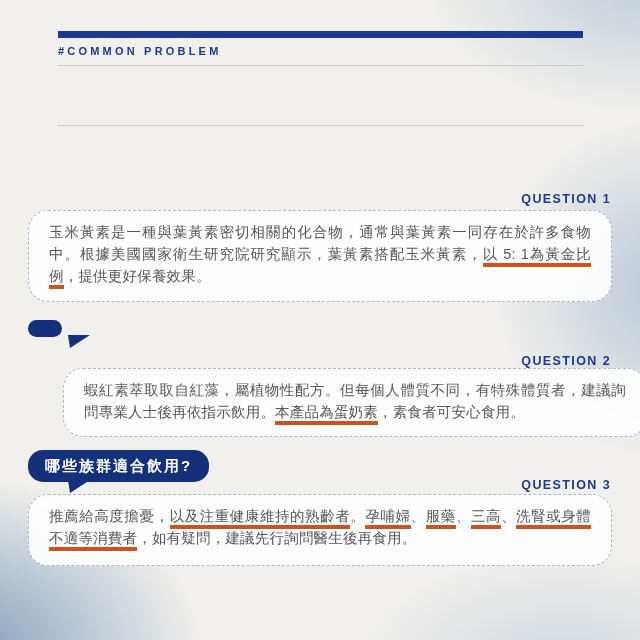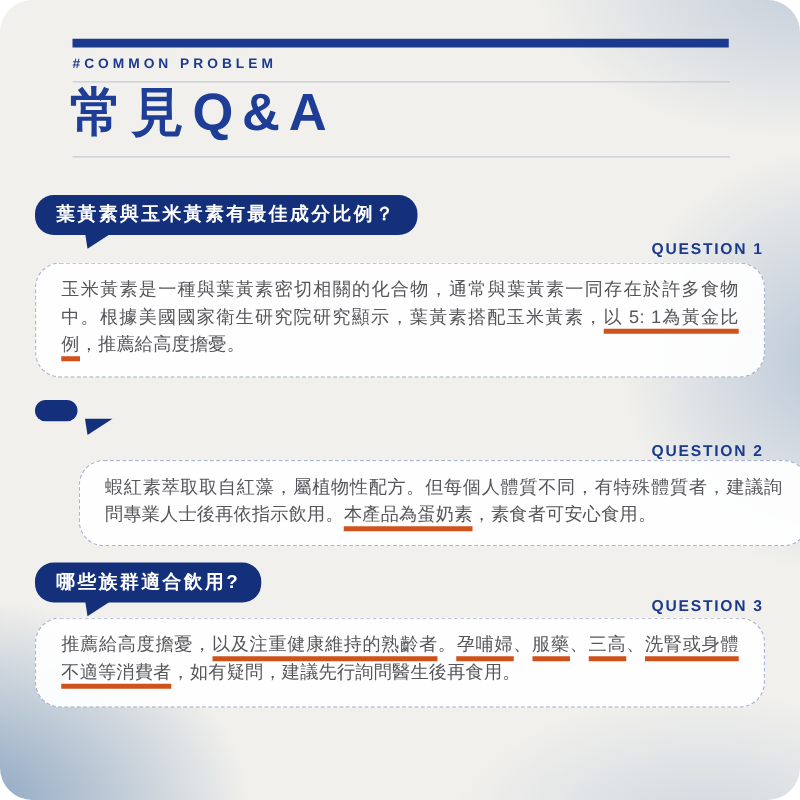--- a/index.html
+++ b/index.html
@@ -14,21 +14,20 @@
   html,body{width:640px;height:640px;}
   body{font-family:"Liberation Sans","DejaVu Sans",sans-serif;}
   .page{
     position:relative;width:640px;height:640px;overflow:hidden;
     background:
       radial-gradient(46% 26% at 101% -2%, rgba(158,178,204,0.55), rgba(158,178,204,0) 75%),
       radial-gradient(34% 34% at 104% 45%, rgba(152,174,203,0.62), rgba(152,174,203,0) 78%),
       radial-gradient(52% 38% at -6% 102%, rgba(110,143,180,0.85), rgba(110,143,180,0) 72%),
       radial-gradient(40% 22% at 88% 104%, rgba(152,174,203,0.38), rgba(152,174,203,0) 80%),
       #f1f0ec;
-    border-radius: 26px;
   }
   
   .top-bar{position:absolute;left:58px;top:31px;width:525px;height:7px;background:var(--navy);}
   .tagline{position:absolute;left:58px;top:45px;font-size:11px;font-weight:bold;letter-spacing:3.2px;color:var(--navy);}
   .rule{position:absolute;left:58px;width:526px;height:1px;background:var(--rule);}
   .rule-top{top:65px;}
   .rule-bottom{top:125px;}
   .title{position:absolute;left:56px;top:66px;font-size:42px;line-height:48px;font-weight:900;letter-spacing:7px;color:#1d3d97;}
   
   .qa{position:absolute;left:28px;width:584px;}
@@ -58,31 +57,26 @@
   .answer-text .u{border-bottom:4px solid var(--orange);padding-bottom:1px;}
 </style>
 </head>
 <body>
 
 <div class="page">
 
   <div class="top-bar"></div>
   <div class="tagline">#COMMON PROBLEM</div>
   <div class="rule rule-top"></div>
-  <h1 class="title">常見Q&amp;A</h1>
   <div class="rule rule-bottom"></div>
 
   <section class="qa qa-1">
-    <div class="badge">
-      <span>葉黃素與玉米黃素有最佳成分比例？</span>
-      <i class="tail"></i>
-    </div>
     <div class="qlabel">QUESTION 1</div>
     <div class="answer-box">
-      <p class="answer-text"><span>玉米黃素是一種與葉黃素密切相關的化合物，通常與葉黃素一同存在於許多食物中。根據美國國家衛生研究院研究顯示，葉黃素搭配玉米黃素，</span><span class="u">以 5: 1為黃金比例</span><span>，推薦給高度擔憂。</span></p>
+      <p class="answer-text"><span>玉米黃素是一種與葉黃素密切相關的化合物，通常與葉黃素一同存在於許多食物中。根據美國國家衛生研究院研究顯示，葉黃素搭配玉米黃素，</span><span class="u">以 5: 1為黃金比例</span><span>，提供更好保養效果。</span></p>
     </div>
   </section>
 
   <section class="qa qa-2">
     <div class="badge">
       <i class="tail"></i>
     </div>
     <div class="qlabel">QUESTION 2</div>
     <div class="answer-box">
       <p class="answer-text"><span>蝦紅素萃取取自紅藻，屬植物性配方。但每個人體質不同，有特殊體質者，建議詢問專業人士後再依指示飲用。</span><span class="u">本產品為蛋奶素</span><span>，素食者可安心食用。</span></p>

